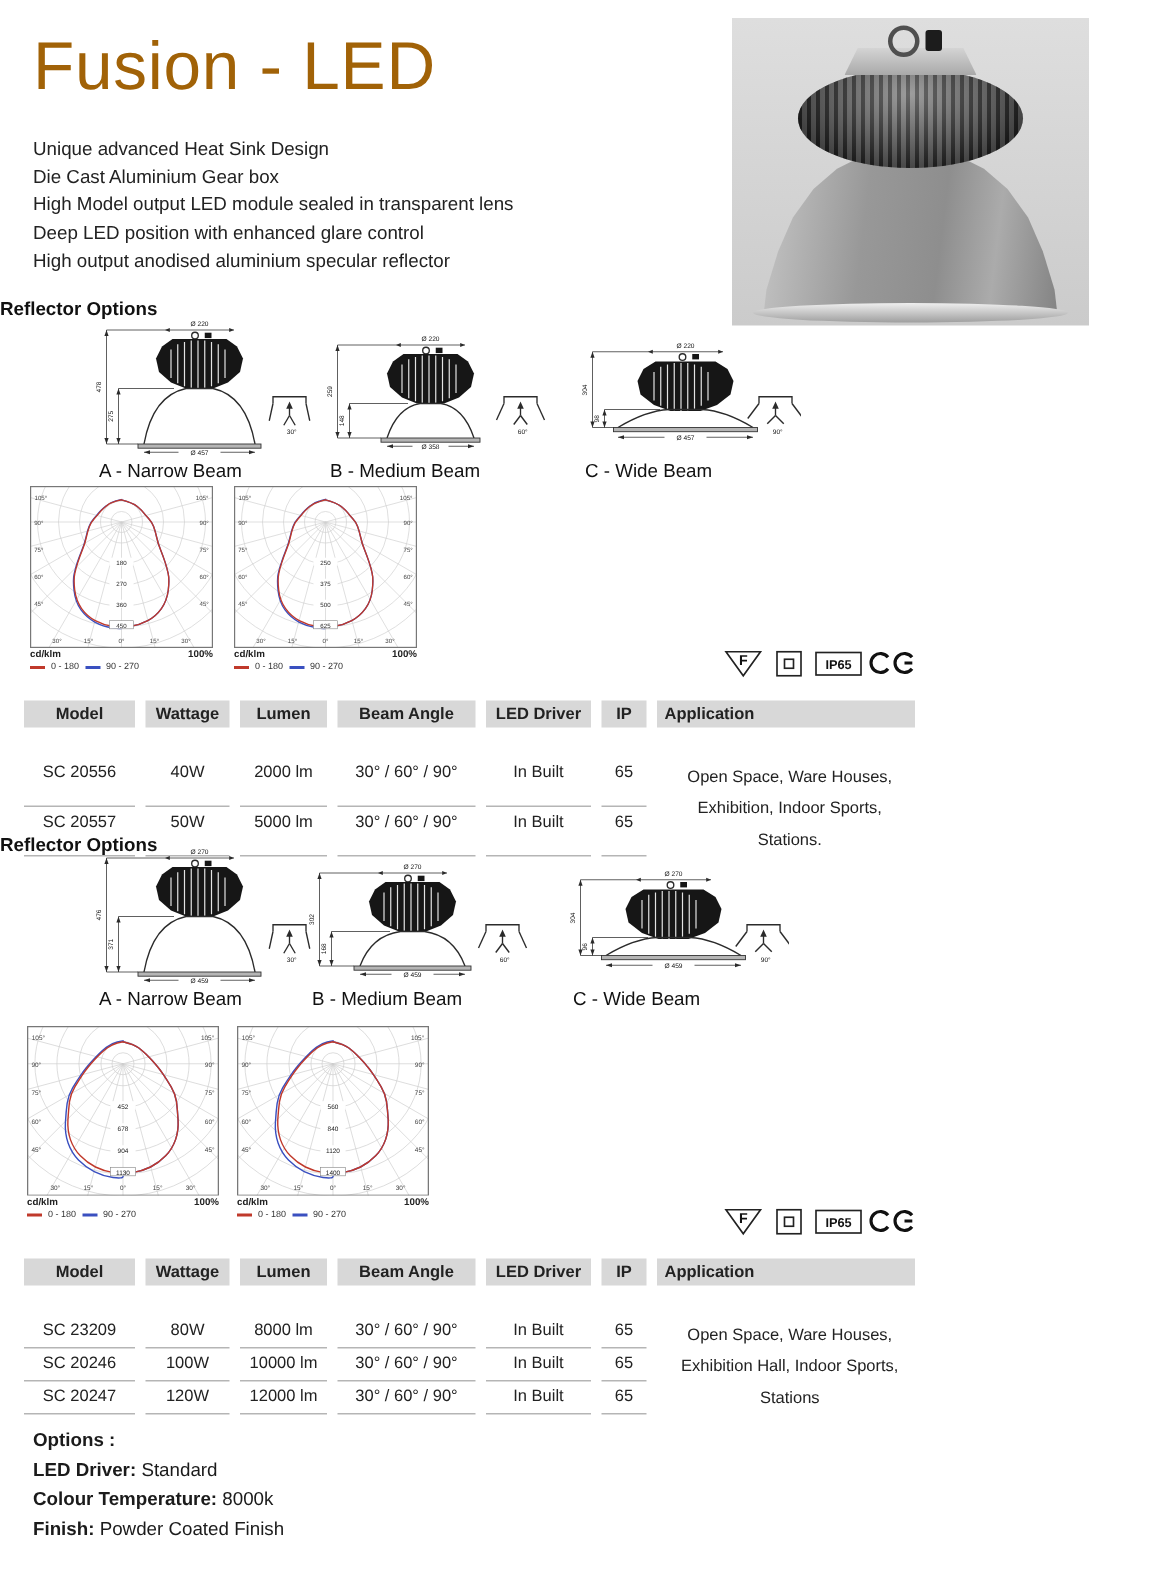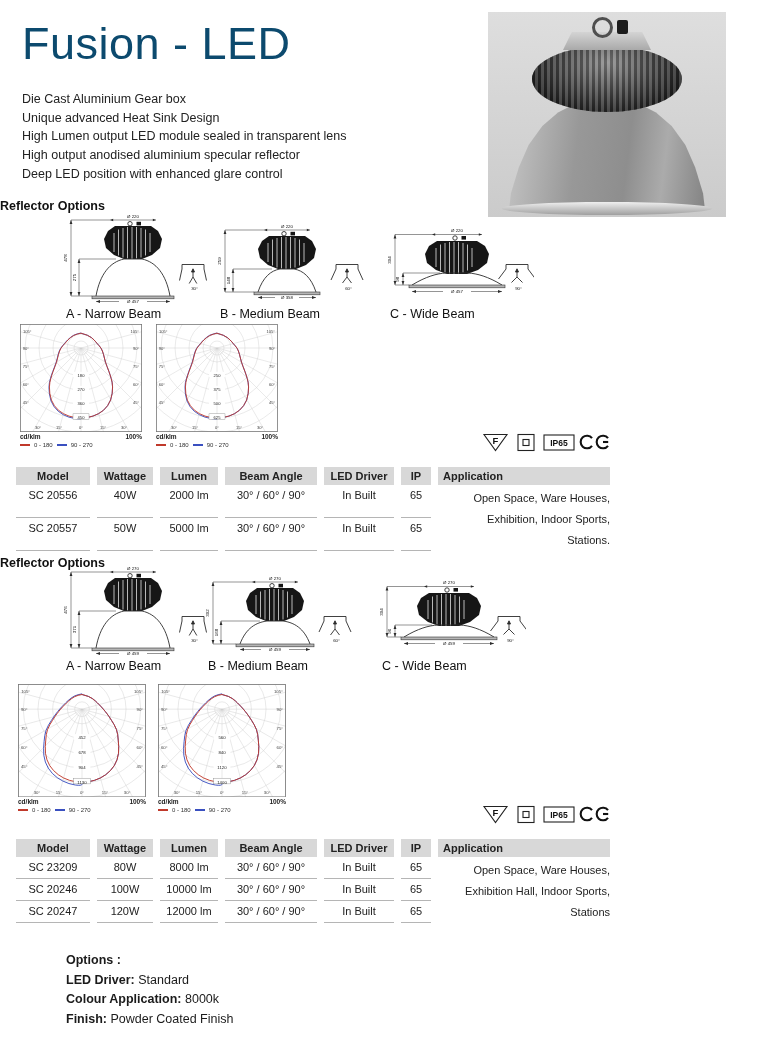--- a/index.html
+++ b/index.html
@@ -1,19 +1,19 @@
 <!DOCTYPE html>
 <html><head>
 <meta charset="utf-8">
 <style>
   html,body{margin:0;padding:0;background:#fff;}
   body{font-family:"Liberation Sans","DejaVu Sans",sans-serif;color:#1d1d1d;}
   .page{position:relative;width:770px;height:1057px;background:#fff;overflow:hidden;}
 
-  .title{position:absolute;left:22px;top:18px;font-size:45px;font-weight:400;letter-spacing:0.5px;color:#0c4a6e;}
+  .title{position:absolute;left:22px;top:18px;font-size:45px;font-weight:400;letter-spacing:0.5px;color:#a16207;}
   .features{position:absolute;left:22px;top:90px;font-size:12.5px;line-height:18.7px;color:#222;}
 
   
   .product-photo{position:absolute;left:488px;top:12px;width:238px;height:205px;background:linear-gradient(180deg,#dedede,#cbcbcb);overflow:hidden;}
   .pp-bell{position:absolute;left:21px;top:86px;width:196px;height:112px;background:linear-gradient(97deg,#c6c6c6,#989898 35%,#8e8e8e 60%,#ababab 78%,#838383);clip-path:polygon(50% 0%,57% 1%,66% 5%,75% 13%,83% 25%,90% 42%,95% 62%,99% 85%,100% 100%,0% 100%,1% 85%,5% 62%,10% 42%,17% 25%,25% 13%,34% 5%,43% 1%);}
   .pp-rim{position:absolute;left:14px;top:190px;width:210px;height:13px;border-radius:50%;background:linear-gradient(180deg,#efefef,#9f9f9f);}
   .pp-heatsink{position:absolute;left:44px;top:34px;width:150px;height:66px;border-radius:50%;background:repeating-linear-gradient(90deg,#2e2e2e 0 3px,#787878 3px 6px);}
   .pp-heatsink-shade{position:absolute;left:44px;top:34px;width:150px;height:66px;border-radius:50%;background:radial-gradient(ellipse at 50% 25%,rgba(255,255,255,0.28),rgba(0,0,0,0.45) 75%);}
   .pp-cap{position:absolute;left:75px;top:20px;width:88px;height:18px;background:linear-gradient(180deg,#d4d4d4,#a9a9a9);clip-path:polygon(10% 0,90% 0,100% 100%,0 100%);}
   .pp-ring{position:absolute;left:104px;top:5px;width:15px;height:15px;border:3.5px solid #4f4f4f;border-radius:50%;}
@@ -37,51 +37,51 @@
   .sw0{background:#c0392b;}
   .sw1{background:#3a50c0;}
 
   .certs-row{position:absolute;left:482px;width:134px;height:22px;}
   .cstroke{fill:none;stroke:#222;stroke-width:1.1;}
   .ctext{font-size:9.5px;font-weight:600;fill:#111;}
   .ctext2{font-size:8.5px;font-weight:700;fill:#111;}
   .ce path{stroke:#111;stroke-width:2.1;fill:none;}
 
   .spec-table{position:absolute;left:16px;width:594px;display:grid;grid-template-columns:74px 56px 58px 92px 70px 30px auto;column-gap:7px;font-size:11px;color:#222;}
-  .th,.th-app{background:#d8d8d8;font-weight:700;padding:3px 0;margin-bottom:0;text-align:center;}
+  .th,.th-app{background:#d8d8d8;font-weight:700;padding:3px 0;margin-bottom:20px;text-align:center;}
   .th-app{text-align:left;padding-left:5px;}
   .td{text-align:center;padding:4px 0 3px;border-bottom:1px solid #b5b5b5;}
-  .td-app{grid-column:7;padding:3px 0 0 5px;line-height:21px;text-align:right;}
-
-  .options{position:absolute;left:22px;top:951px;font-size:12.5px;line-height:19.5px;color:#1b1b1b;margin-left:44px;}
+  .td-app{grid-column:7;padding:3px 0 0 5px;line-height:21px;text-align:center;}
+
+  .options{position:absolute;left:22px;top:951px;font-size:12.5px;line-height:19.5px;color:#1b1b1b;}
   .options b{font-weight:700;}
 </style>
 </head>
 <body>
 
 <div class="page">
 
   <div class="title">Fusion - LED</div>
 
   <div class="product-photo">
     <div class="pp-bell"></div>
     <div class="pp-rim"></div>
     <div class="pp-heatsink"></div>
     <div class="pp-heatsink-shade"></div>
     <div class="pp-cap"></div>
     <div class="pp-ring"></div>
     <div class="pp-gland"></div>
   </div>
 
   <div class="features">
+    <div>Unique advanced Heat Sink Design</div>
     <div>Die Cast Aluminium Gear box</div>
-    <div>Unique advanced Heat Sink Design</div>
-    <div>High Lumen output LED module sealed in transparent lens</div>
+    <div>High Model output LED module sealed in transparent lens</div>
+    <div>Deep LED position with enhanced glare control</div>
     <div>High output anodised aluminium specular reflector</div>
-    <div>Deep LED position with enhanced glare control</div>
   </div>
 
   <div class="sec-heading" style="left:0;top:199px;width:452px;">Reflector Options</div>
 
   <div class="drawing" style="left:14px;top:212px;">
     <svg viewBox="0 0 152 92" width="152" height="92">
       <g class="dln">
         <line x1="13" y1="8" x2="98" y2="8"></line>
           <line x1="13" y1="8" x2="13" y2="84"></line>
         <line x1="21" y1="47" x2="58" y2="47"></line>
@@ -745,17 +745,17 @@
     <div class="td">120W</div>
     <div class="td">12000 lm</div>
     <div class="td">30° / 60° / 90°</div>
     <div class="td">In Built</div>
     <div class="td">65</div>
   </div>
 
   <div class="options">
     <div><b>Options :</b></div>
     <div><b>LED Driver:</b> <span>Standard</span></div>
-    <div><b>Colour Application:</b> <span>8000k</span></div>
+    <div><b>Colour Temperature:</b> <span>8000k</span></div>
     <div><b>Finish:</b> <span>Powder Coated Finish</span></div>
   </div>
 
 </div>
 
 </body></html>

